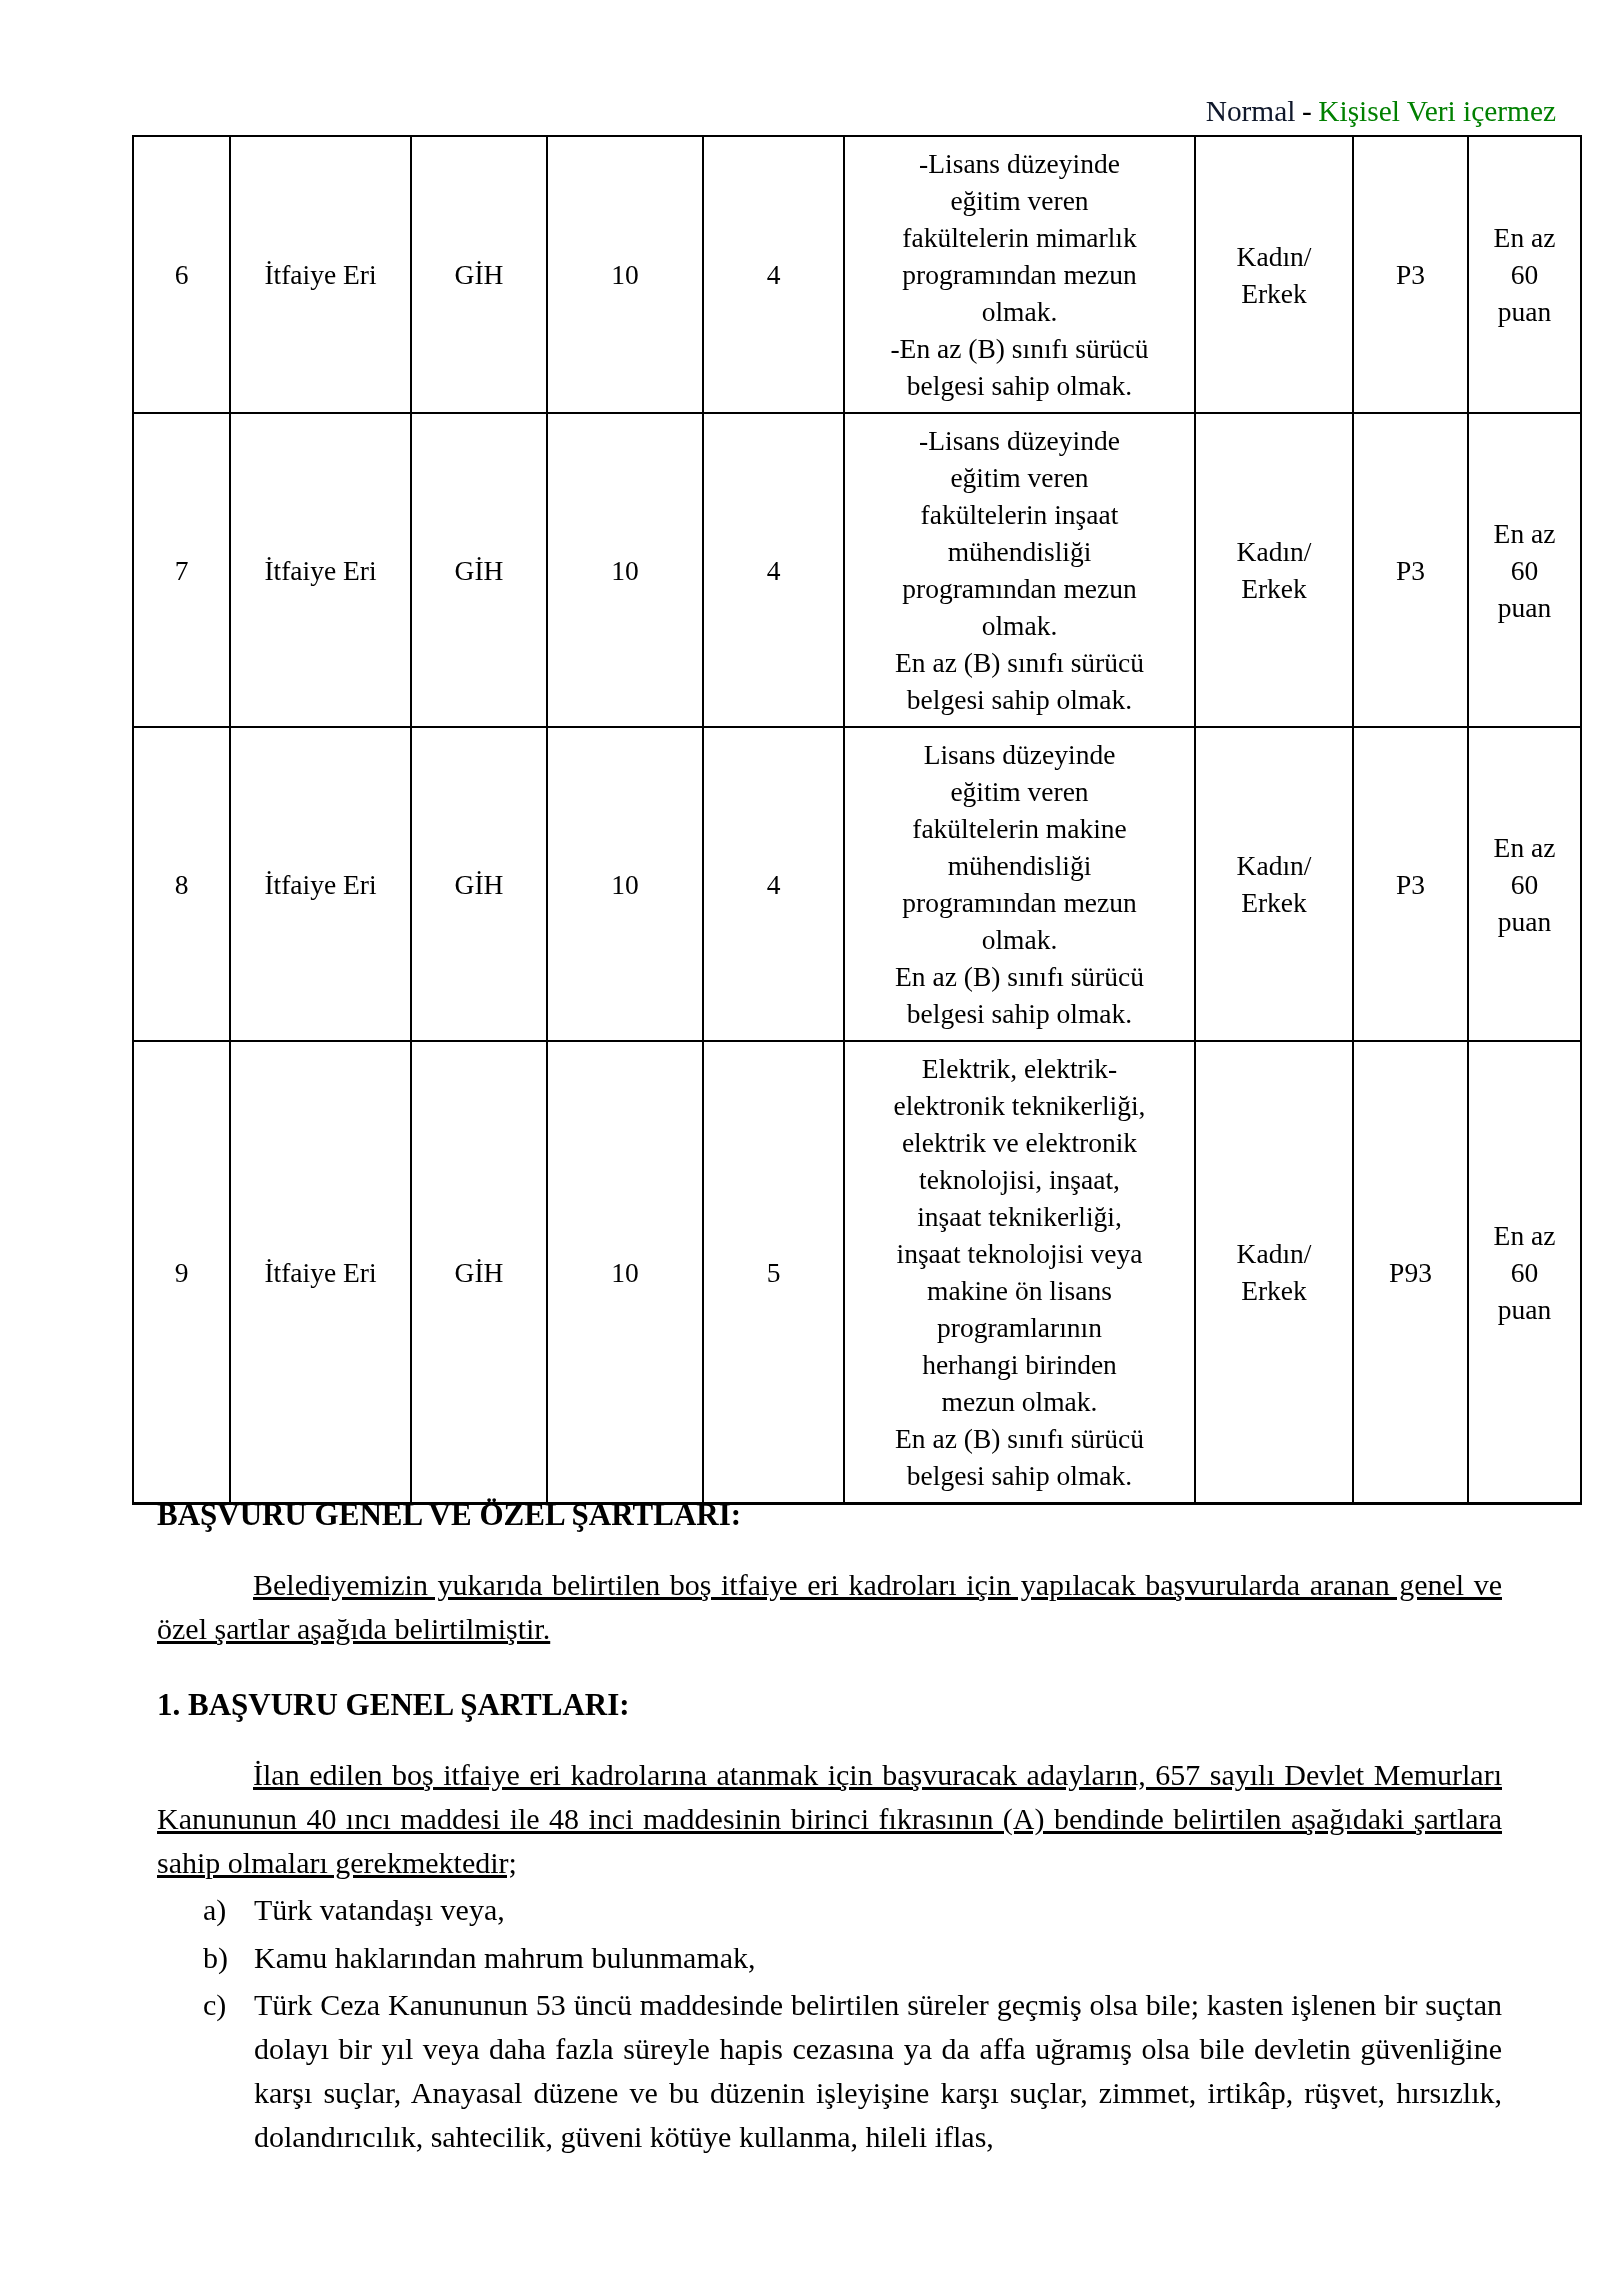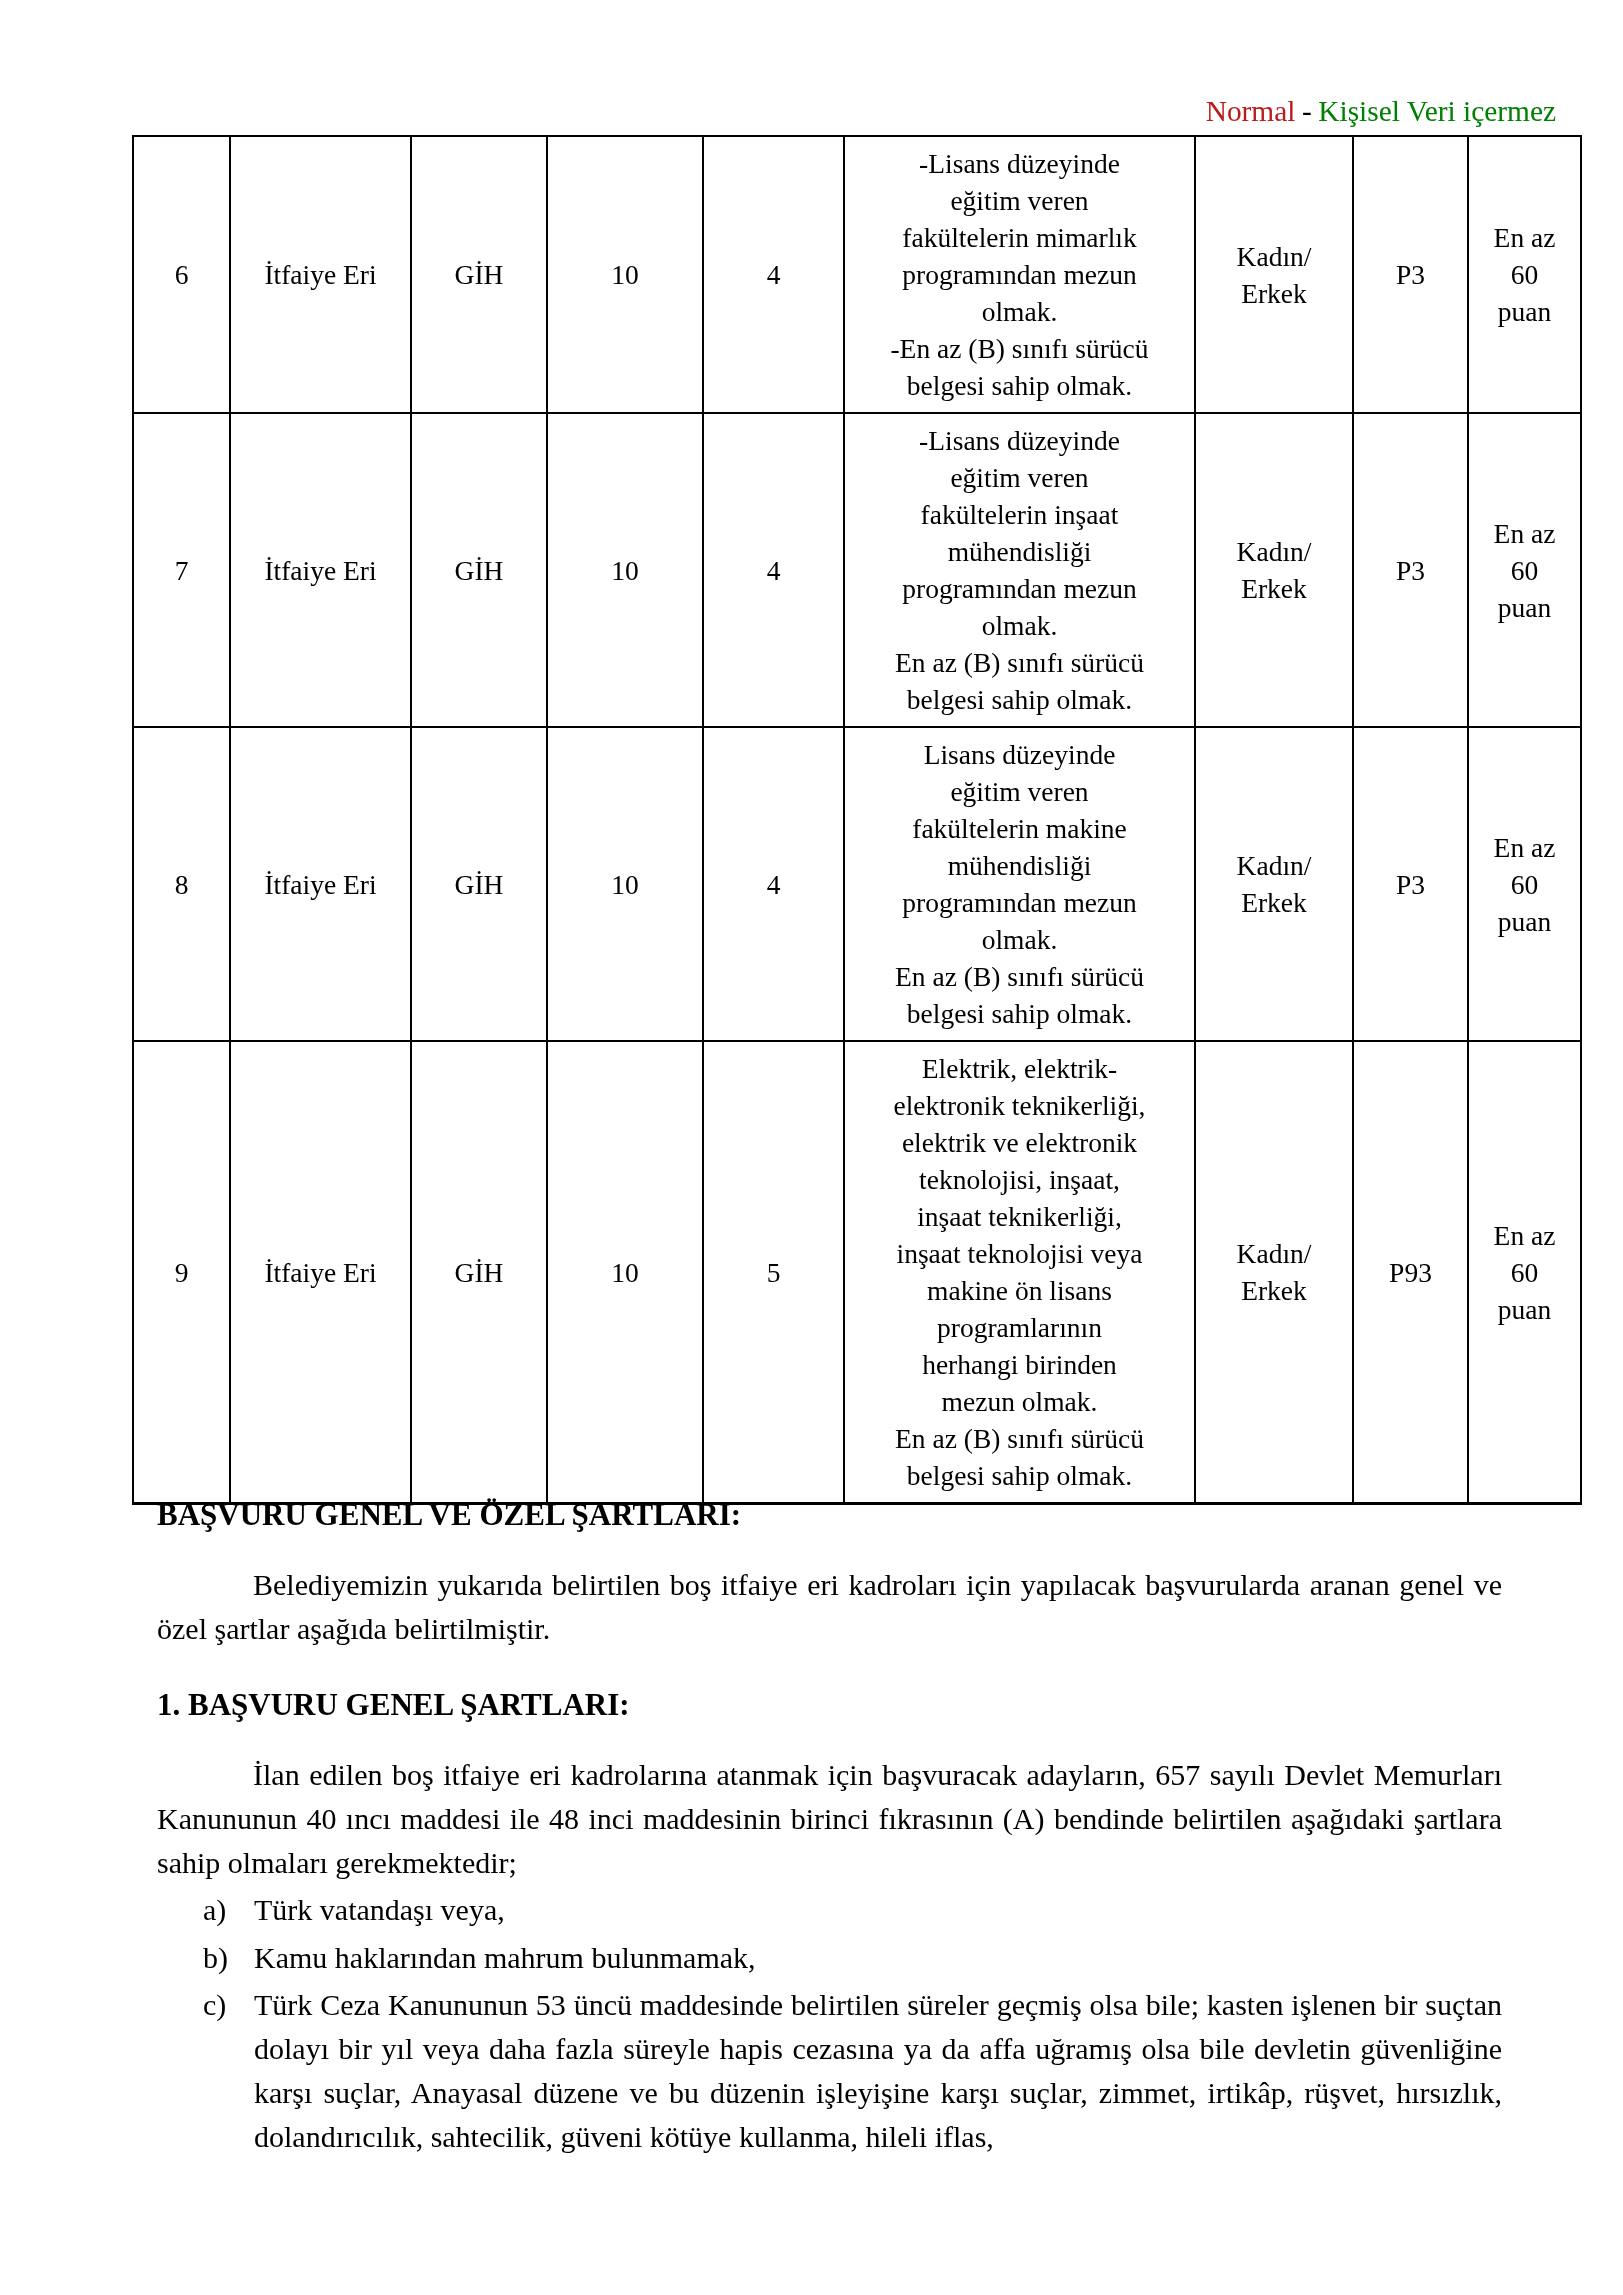--- a/index.html
+++ b/index.html
@@ -15,21 +15,21 @@
   
   .classification{
     position:absolute;
     top:94px;left:0;
     width:1556px;
     text-align:right;
     font-size:29.4px;
     line-height:34px;
     white-space:nowrap;
   }
-  .cls-normal{color:#b91c1c;}
+  .cls-normal{color:#0f172a;}
   .cls-sep{color:#000000;padding:0 6.5px;}
   .cls-privacy{color:#008000;}
 
   
   table.vacancies{
     position:absolute;
     top:135px;left:132px;
     border-collapse:collapse;
     table-layout:fixed;
   }
@@ -67,20 +67,21 @@
     font-size:31px;
     line-height:39px;
     margin:0;
   }
   .h-main{margin-top:31px;}
   .h-sub{margin-top:34px;}
   .para{
     margin:29px 0 0 0;
     text-align:justify;
     text-indent:96px;
+    text-decoration:underline;
   }
   .cond-list{margin:1.3px 0 0 0;padding:0;list-style:none;}
   .cond-item{
     position:relative;
     padding-left:97px;
     text-align:justify;
     margin-top:3.3px;
   }
   .cond-marker{position:absolute;left:46px;top:0;}
 </style>

